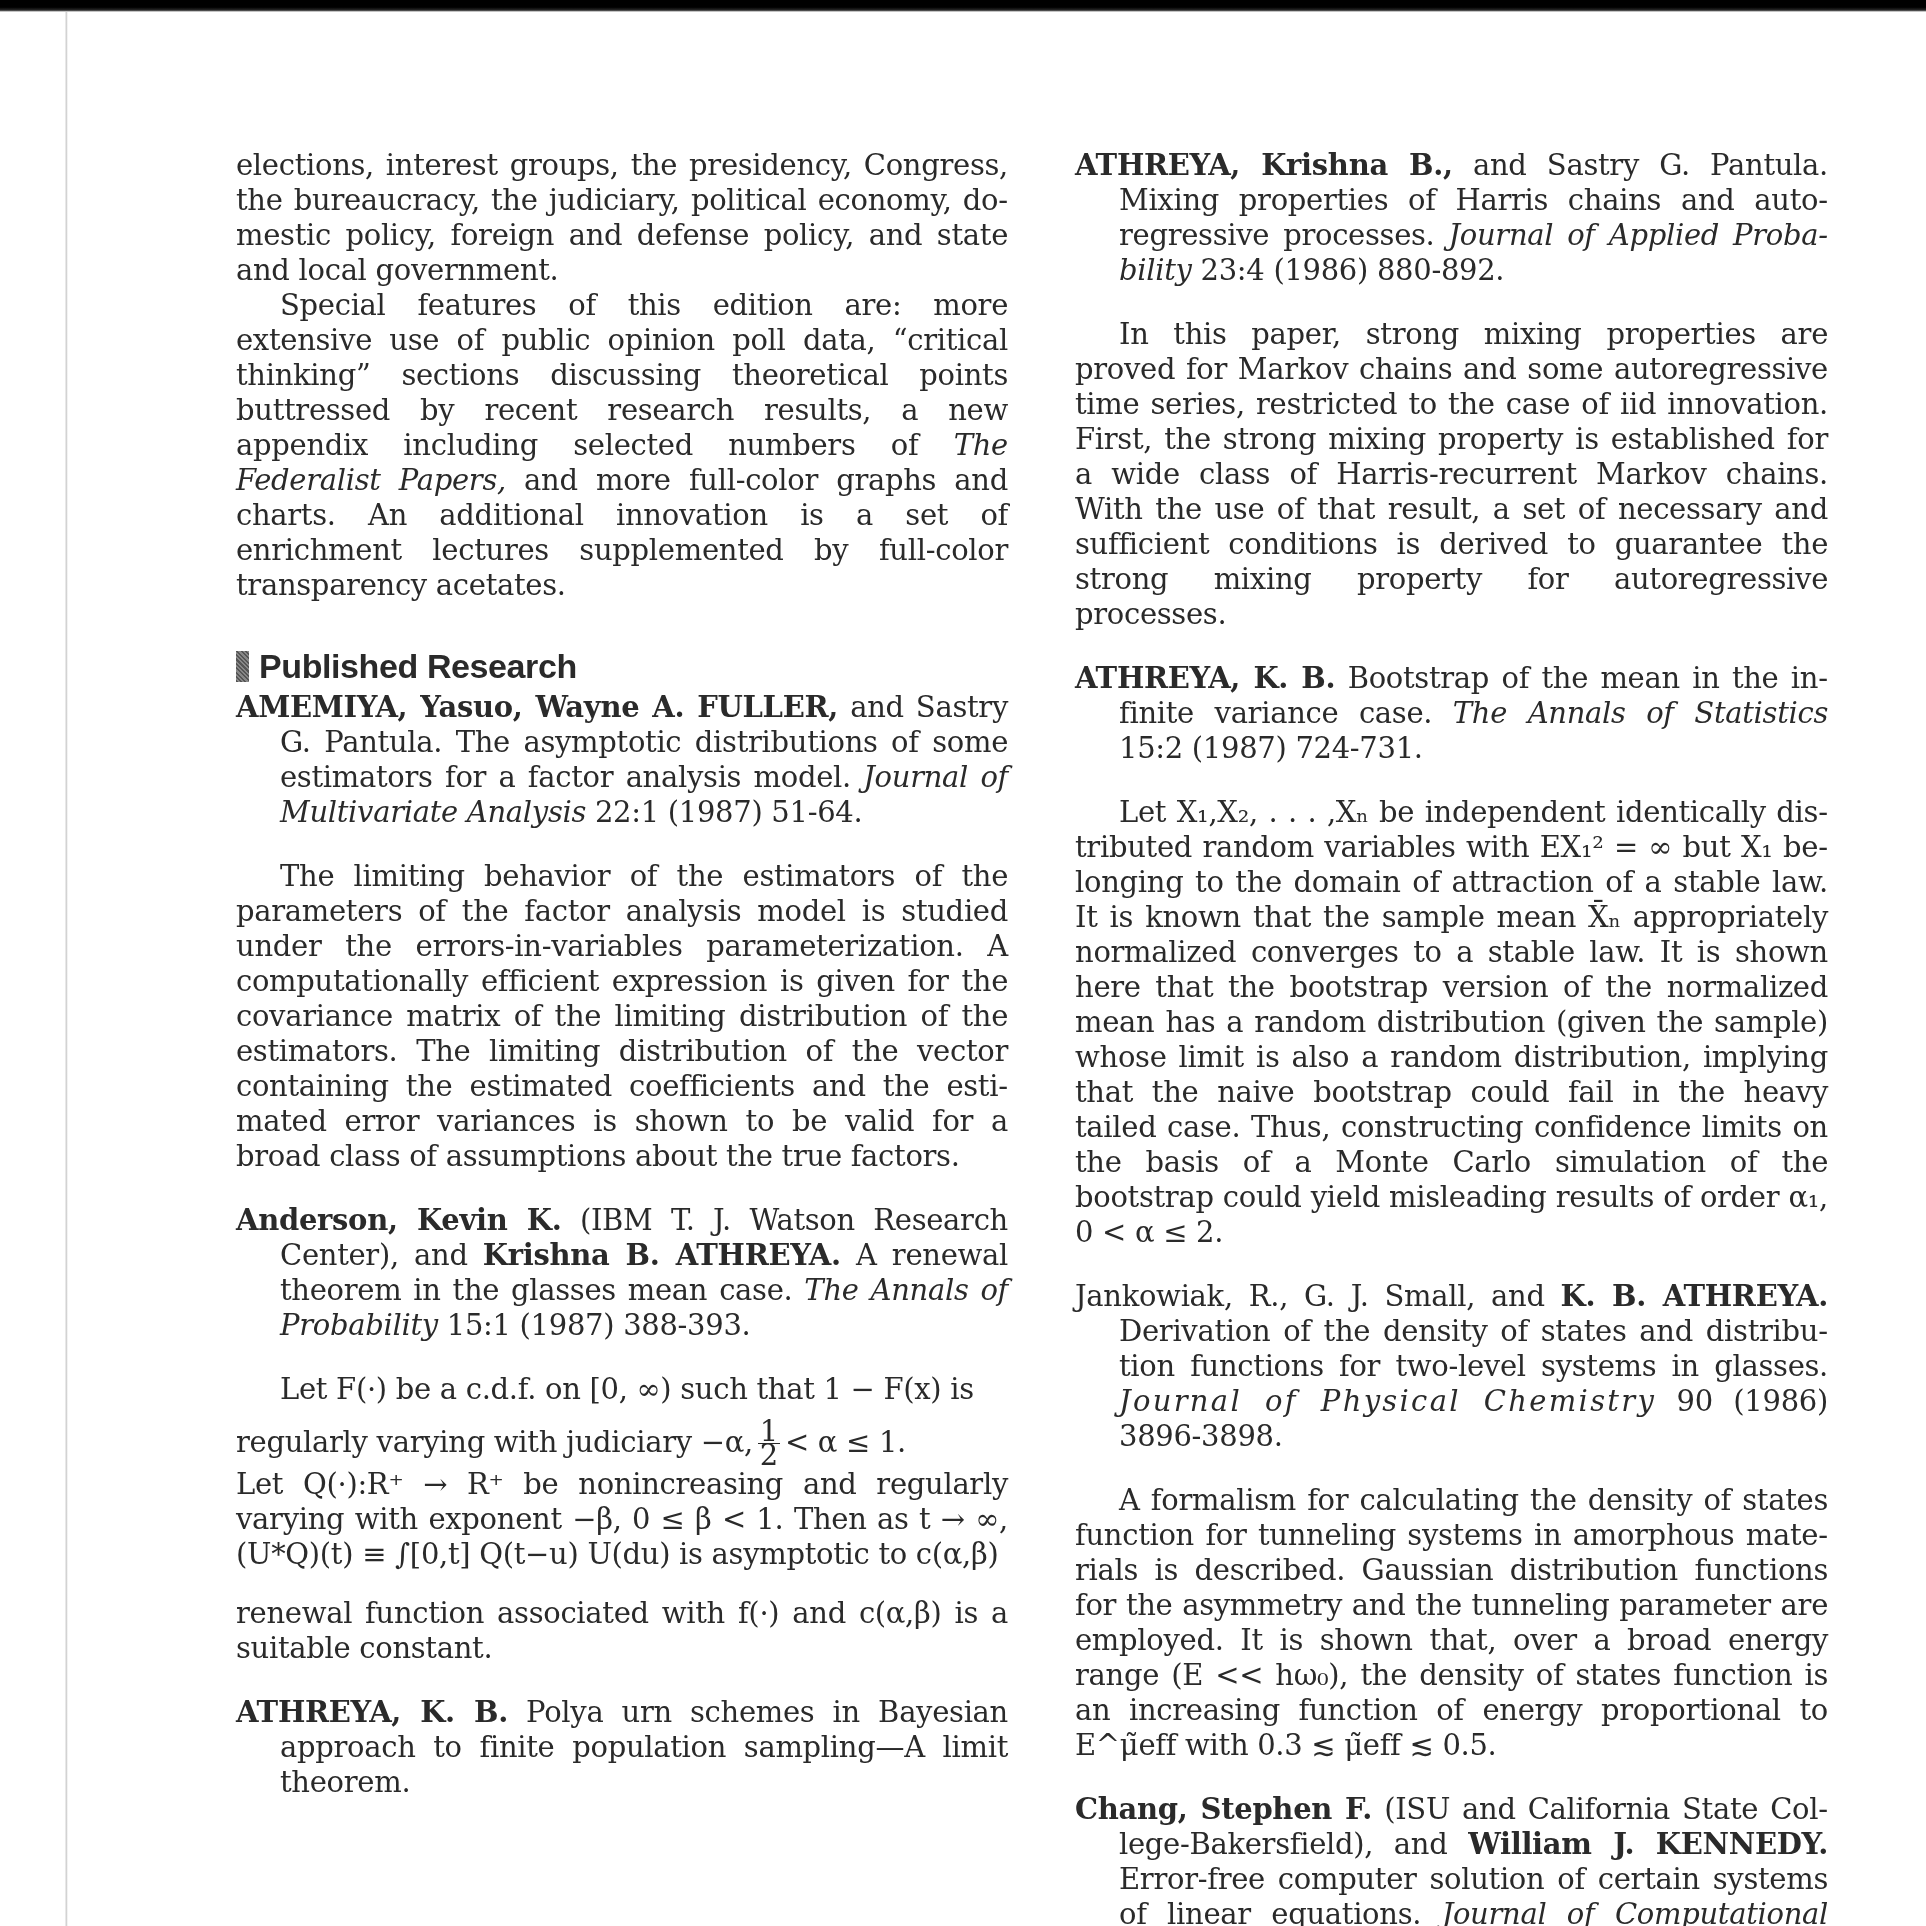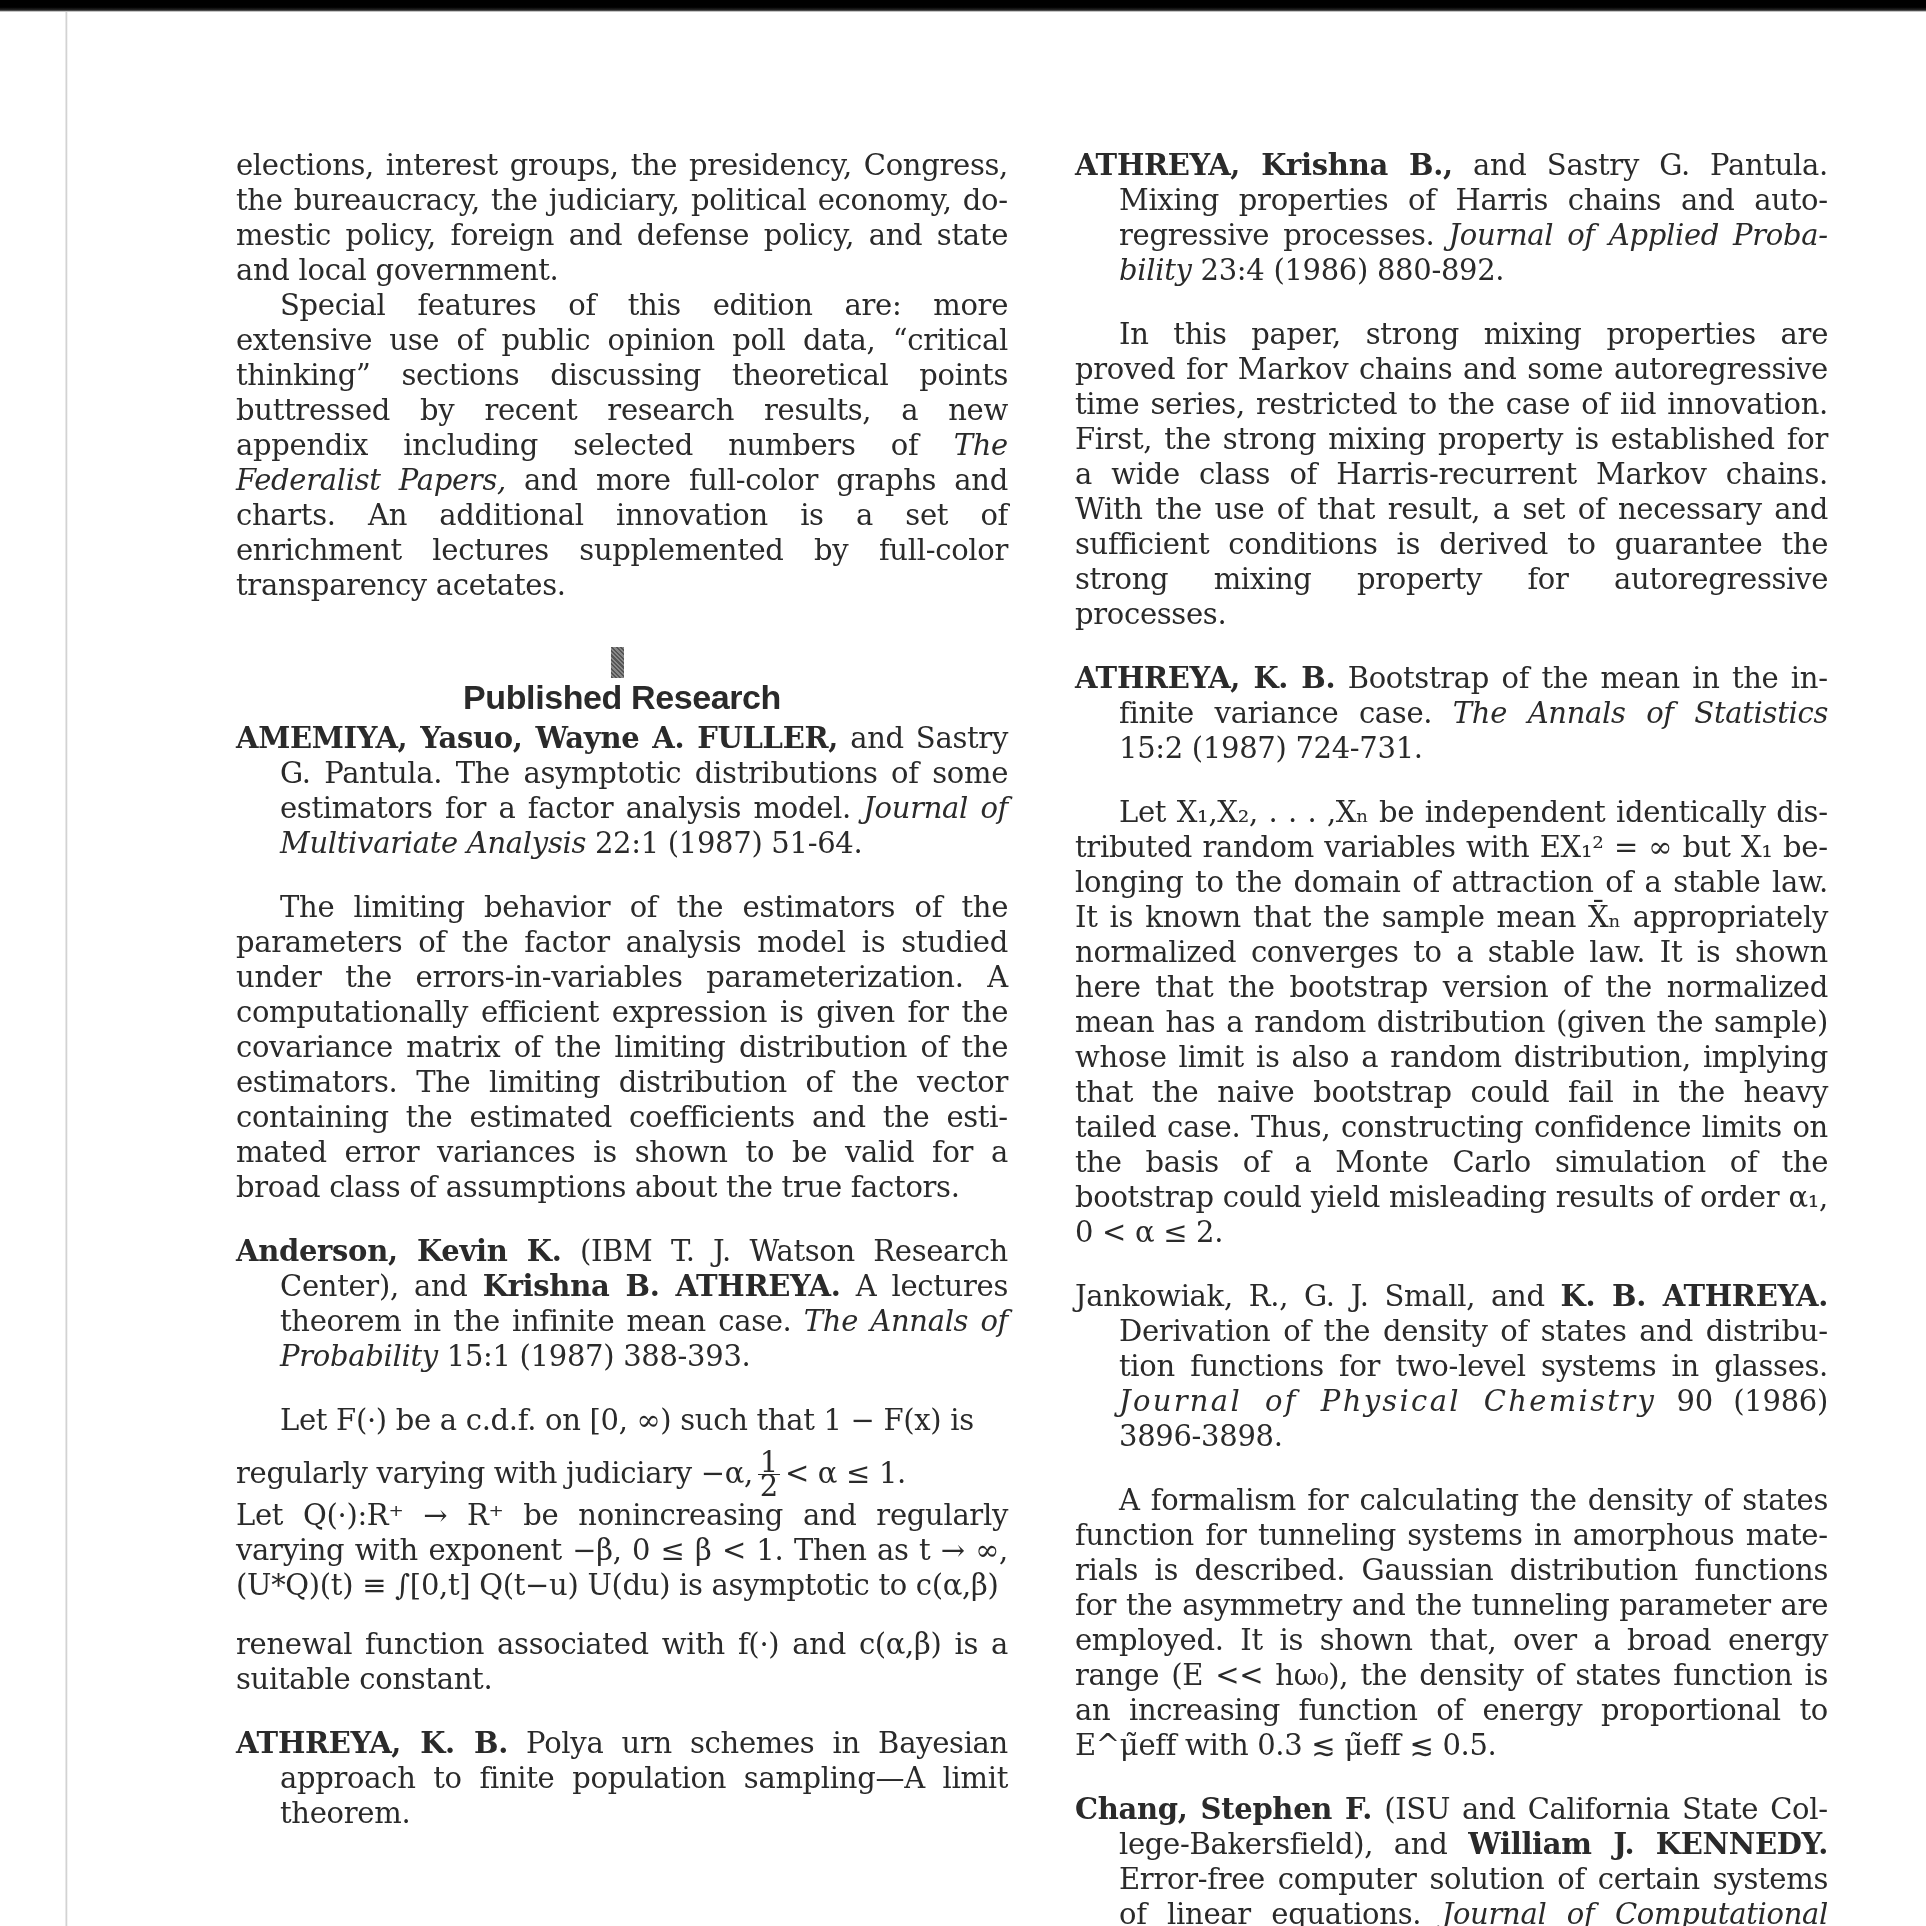--- a/index.html
+++ b/index.html
@@ -30,21 +30,20 @@
   .entry-gap { margin-top: 29px; }
   .citation { padding-left: 44px; text-indent: -44px; }
   .bold { font-weight: bold; }
   .ital { font-style: italic; }
   .section-heading {
     margin-top: 44px; margin-bottom: 3.9px;
     display: flex; align-items: center;
     font-family: "Liberation Sans", "DejaVu Sans", sans-serif;
     font-weight: bold; font-size: 34px; line-height: 39px; letter-spacing: -0.4px;
     text-align: left;
-    flex-direction: column;
   }
   .heading-square {
     width: 13px; height: 31px; margin-right: 10px;
     background: repeating-linear-gradient(45deg, #555 0 1.5px, #888 1.5px 3.1px);
   }
   .math-block { text-align: justify; }
   .frac {
     display: inline-block; vertical-align: middle; text-align: center;
     line-height: 23px; margin: 0 4.6px;
   }
@@ -62,21 +61,21 @@
   <p class="indent"><span>Special features of this edition are: more extensive use of public opinion poll data, “critical thinking” sections discussing theoretical points buttressed by recent research results, a new appendix including selected numbers of </span><span class="ital">The Federalist Papers,</span><span> and more full-color graphs and charts. An additional innova­tion is a set of enrichment lectures supplemented by full-color transparency acetates.</span></p>
 
   <div class="section-heading">
     <span class="heading-square"></span>
     <span>Published Research</span>
   </div>
 
   <p class="citation"><span class="bold">AMEMIYA, Yasuo, Wayne A. FULLER,</span><span> and Sas­try G. Pantula.</span><span> The asymptotic distributions of some estimators for a factor analysis model. </span><span class="ital">Journal of Multivariate Analysis</span><span> 22:1 (1987) 51-64.</span></p>
   <p class="indent para-gap">The limiting behavior of the estimators of the parameters of the factor analysis model is studied under the errors-in-variables parameterization. A computationally efficient expression is given for the covariance matrix of the limiting distribution of the estimators. The limiting distribution of the vector containing the estimated coefficients and the esti­mated error variances is shown to be valid for a broad class of assumptions about the true factors.</p>
 
-  <p class="citation entry-gap"><span class="bold">Anderson, Kevin K.</span><span> (IBM T. J. Watson Research Center), and </span><span class="bold">Krishna B. ATHREYA.</span><span> A lectures theorem in the infinite mean case. </span><span class="ital">The Annals of Probability</span><span> 15:1 (1987) 388-393.</span></p>
+  <p class="citation entry-gap"><span class="bold">Anderson, Kevin K.</span><span> (IBM T. J. Watson Research Center), and </span><span class="bold">Krishna B. ATHREYA.</span><span> A renewal theorem in the glasses mean case. </span><span class="ital">The Annals of Probability</span><span> 15:1 (1987) 388-393.</span></p>
   <div>
     <p class="indent para-gap">Let F(·) be a c.d.f. on [0, ∞) such that 1 − F(x) is</p>
     <p class="math-block" style="margin-top:13.5px;"><span>regularly varying with judiciary −α,</span><span class="frac"><span class="num">1</span><span class="den">2</span></span><span>&lt; α ≤ 1.</span></p>
     <p>Let Q(·):R⁺ → R⁺ be nonincreasing and regularly vary­ing with exponent −β, 0 ≤ β &lt; 1. Then as t → ∞, (U*Q)(t) ≡ ∫[0,t] Q(t−u) U(du) is asymptotic to c(α,β)</p>
     <p style="margin-top:24px;">renewal function associated with f(·) and c(α,β) is a suitable constant.</p>
   </div>
 
   <p class="citation entry-gap"><span class="bold">ATHREYA, K. B.</span><span> Polya urn schemes in Bayesian approach to finite population sampling—A limit theorem. </span></p>
 
 </div>

